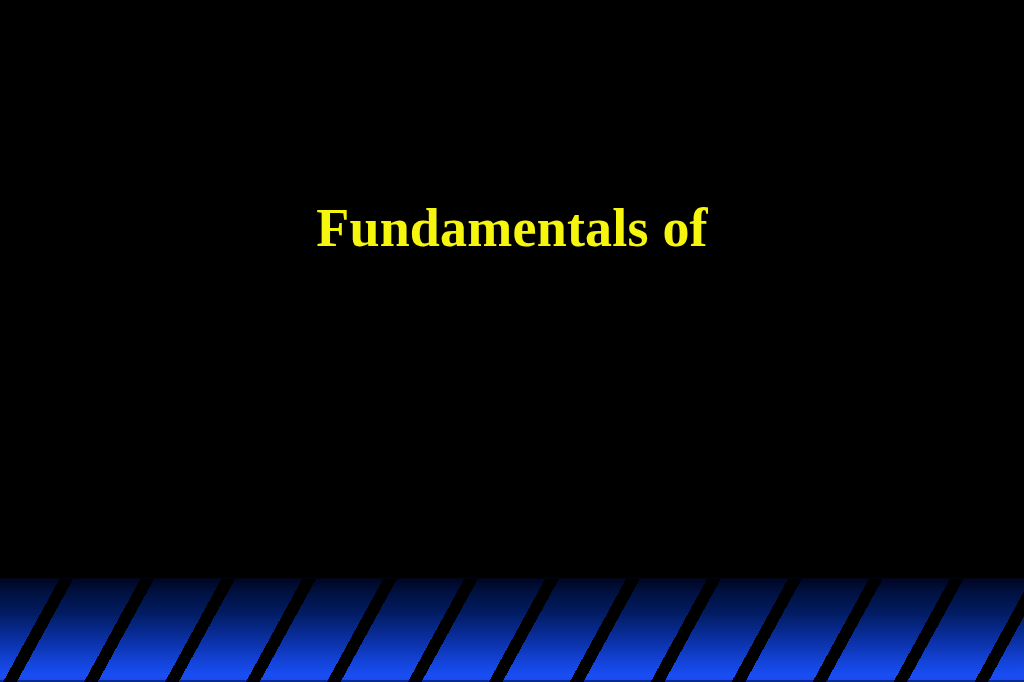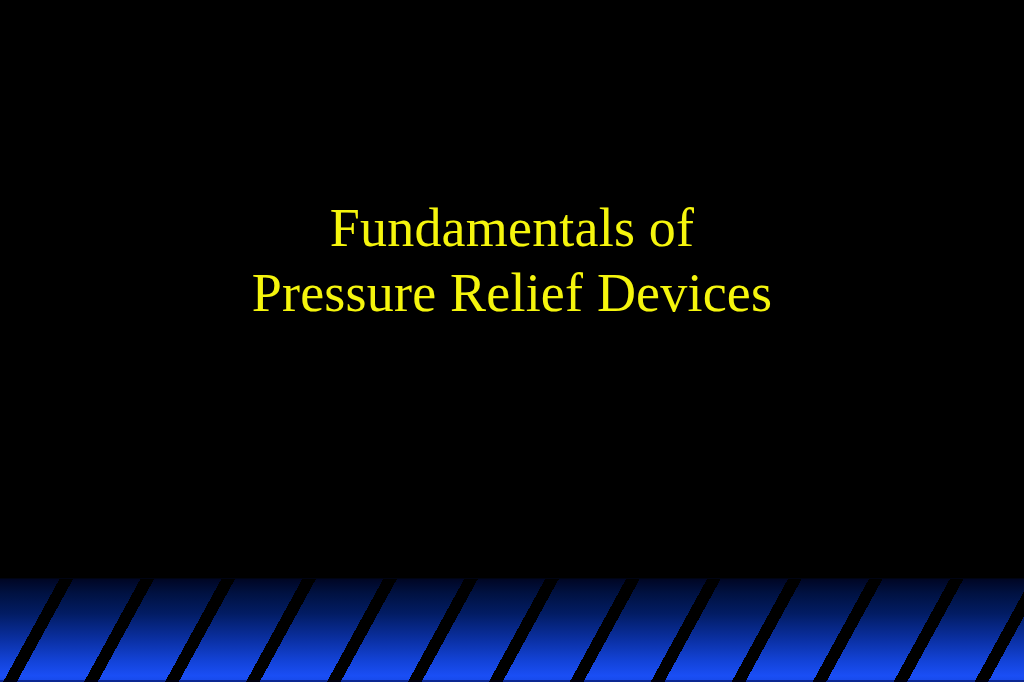--- a/index.html
+++ b/index.html
@@ -26,21 +26,21 @@
     top: 196px;
     text-align: center;
     line-height: 65px;
     letter-spacing: 0.2px;
   }
 
   .title-line {
     display: block;
     font-family: "Liberation Serif", "DejaVu Serif", serif;
     font-size: 54px;
-    font-weight: 400;
+    font-weight: 700;
     color: #f5f50d;
     white-space: nowrap;
   }
 
   
   .band {
     position: absolute;
     left: 0;
     right: 0;
     bottom: 0;
@@ -91,21 +91,20 @@
     background: rgba(0, 0, 40, 0.45);
   }
 </style>
 </head>
 <body>
 
 <div class="slide">
 
   <div class="title-block">
     <span class="title-line">Fundamentals of</span>
-    <span class="title-line">Pressure Relief Devices</span>
   </div>
 
   <div class="band">
     <div class="band-gradient"></div>
     <div class="band-stripes"></div>
     <div class="band-topline"></div>
     <div class="band-bottomline"></div>
   </div>
 
 </div>

